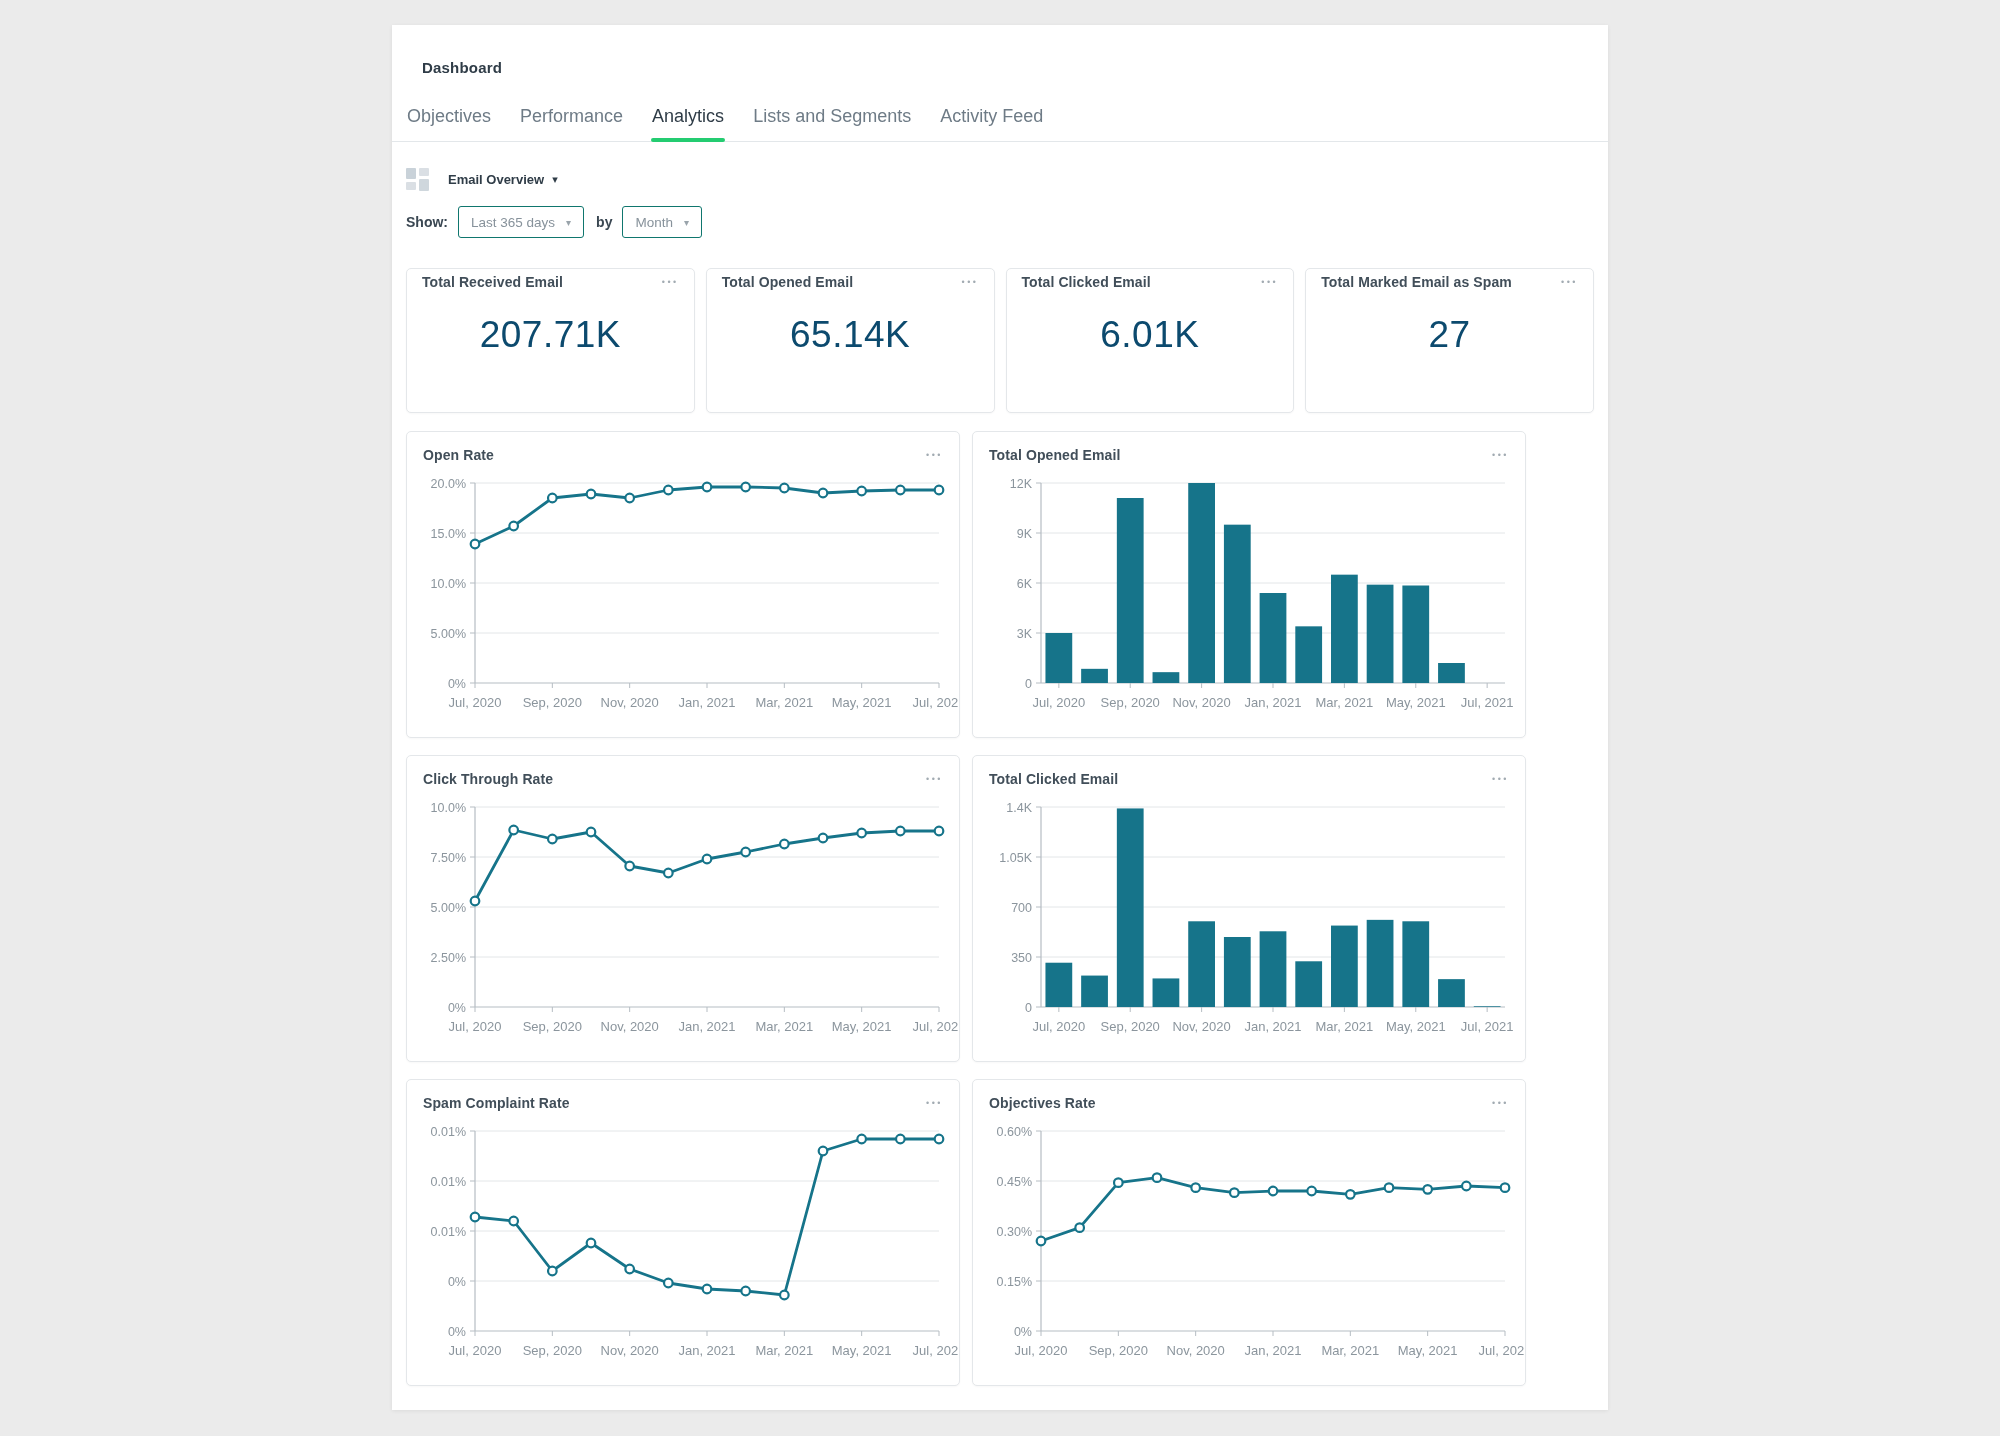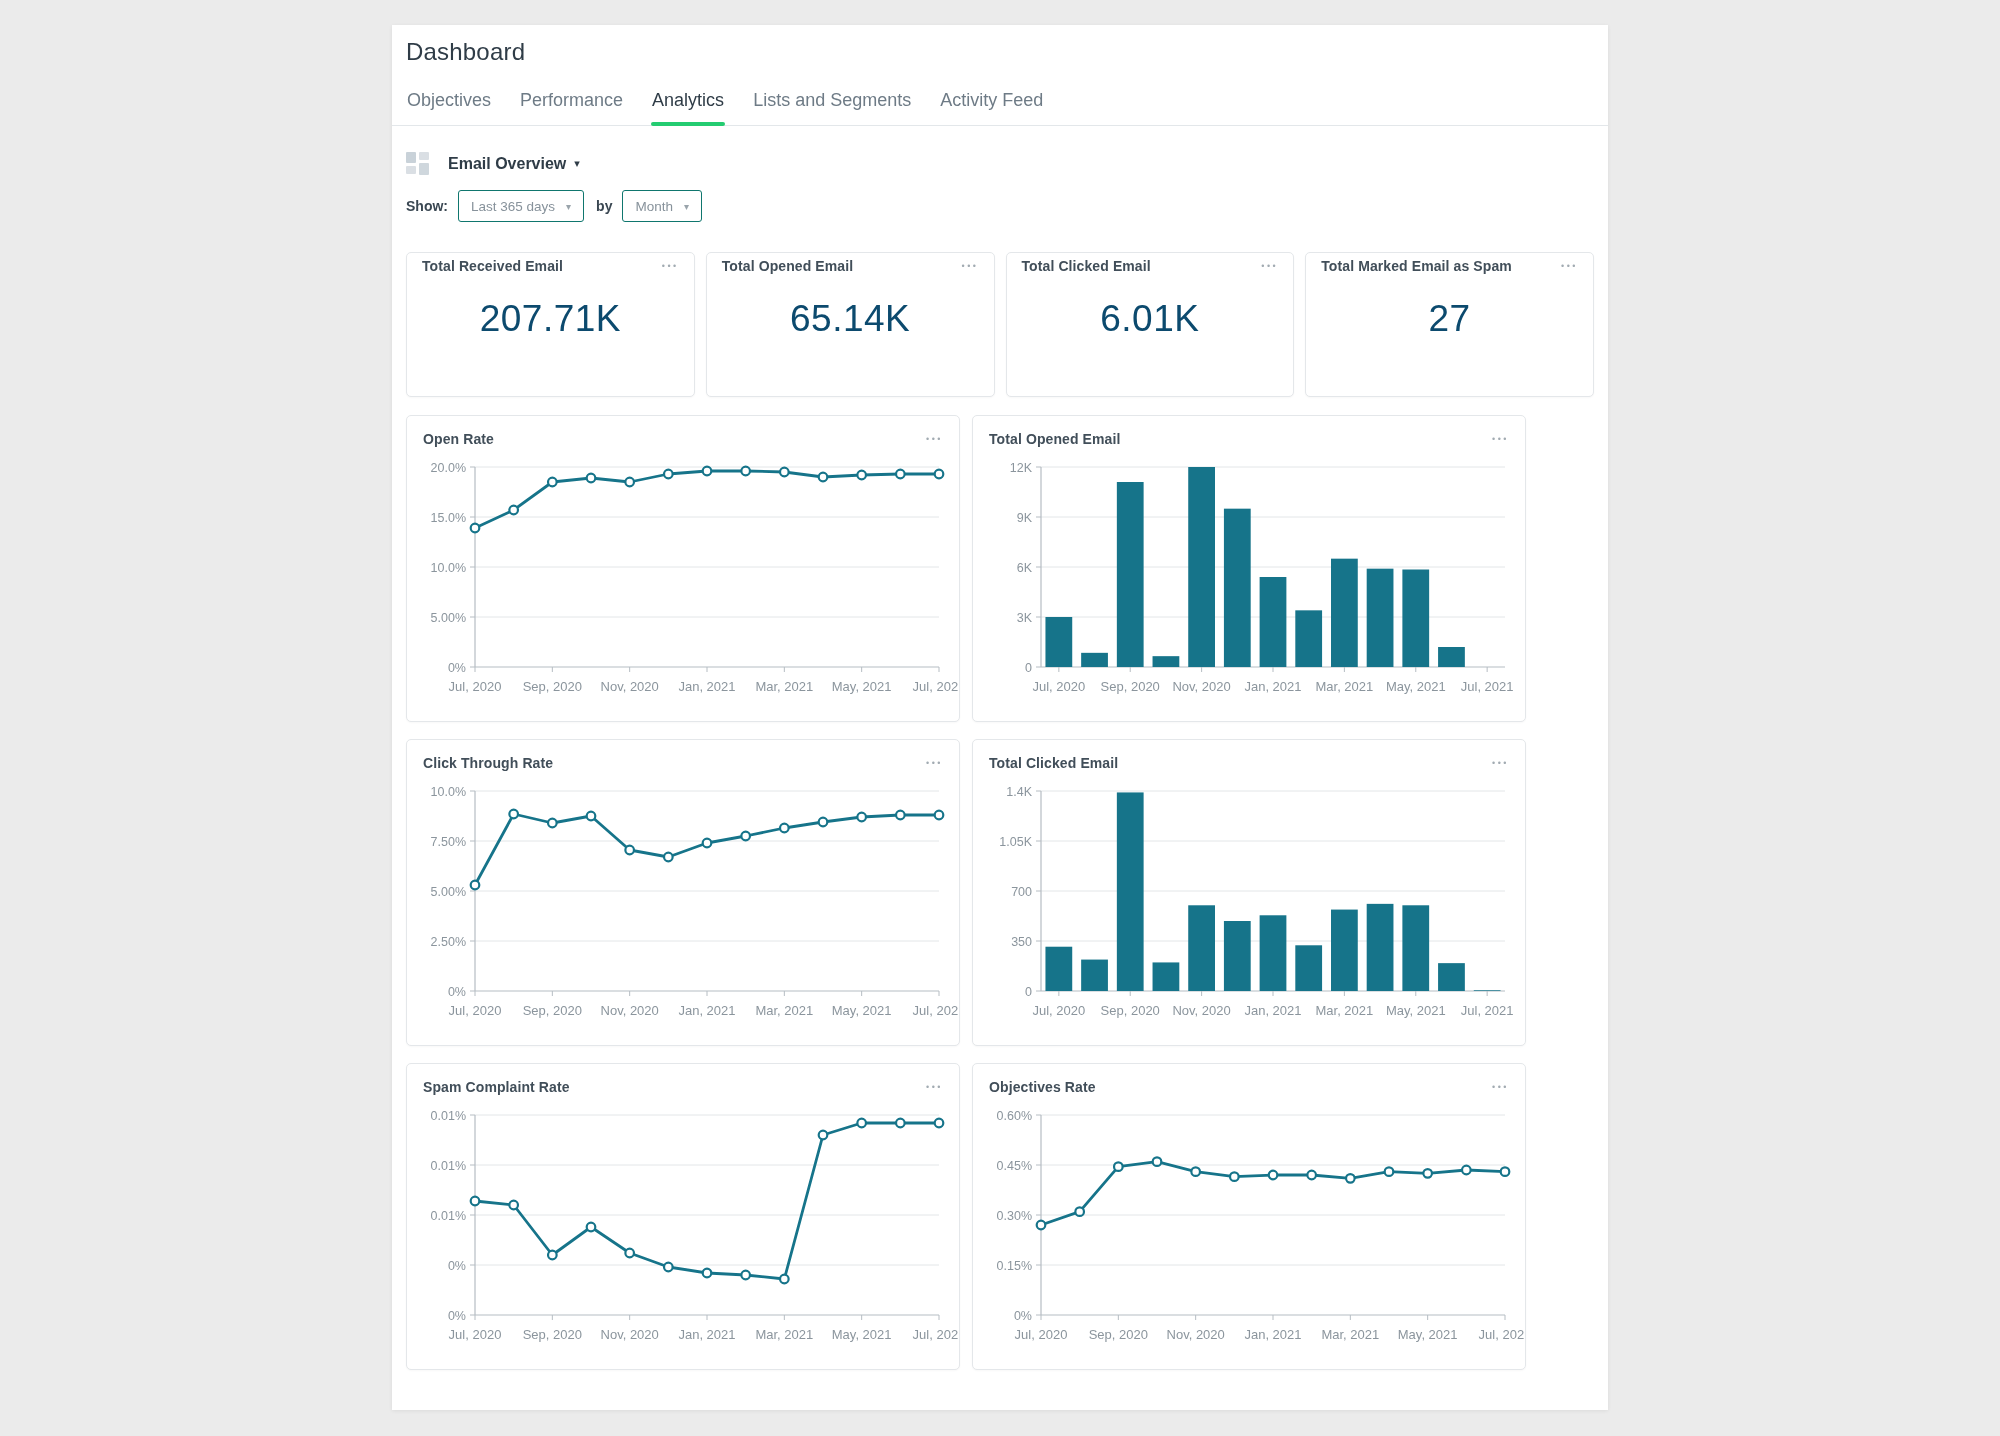--- a/index.html
+++ b/index.html
@@ -9,35 +9,35 @@
     font-family:"Liberation Sans",sans-serif;
     -webkit-font-smoothing:antialiased;
   }
   .panel{
     position:absolute;left:392px;top:25px;width:1216px;height:1385px;
     background:var(--panel-bg,#fff);
     box-shadow:0 1px 4px rgba(0,0,0,.07);
     box-sizing:border-box;
   }
   .panel-inner{padding:14px 14px 0 14px;}
-  .page-title{font-size:24px;font-weight:400;color:var(--text-dark,#33404b);margin:0;letter-spacing:.2px;line-height:26px;}
+  .page-title{font-size:15px;font-weight:700;color:var(--text-dark,#33404b);margin:16px;letter-spacing:.2px;line-height:26px;}
   
   .tabs{display:flex;gap:27px;margin:16px -14px 0 -14px;padding-left:14px;border-bottom:1px solid #e3e7ea;}
   .tab{font-size:18px;color:var(--text-gray,#6e7b86);padding:9px 1px 14px;position:relative;cursor:pointer;white-space:nowrap;}
   .tab.active{color:var(--text-dark,#2f3c47);font-weight:500;}
   .tab .underline{position:absolute;left:0;right:0;bottom:-1px;height:4px;border-radius:2px;background:var(--accent,#24cc71);}
   
   .view-row{display:flex;align-items:center;margin-top:25px;}
   .grid-icon{position:relative;width:25px;height:25px;display:inline-block;flex:0 0 auto;}
   .gi{position:absolute;border-radius:1px;}
   .gi-tl{left:0;top:1px;width:10px;height:11px;background:#c9d2d9;}
   .gi-tr{left:13px;top:1px;width:10px;height:8px;background:#dadfe4;}
   .gi-bl{left:0;top:15px;width:10px;height:8px;background:#dadfe4;}
   .gi-br{left:13px;top:12px;width:10px;height:12px;background:#cfd7dd;}
-  .view-label{margin-left:17px;font-size:16px;font-weight:700;color:var(--text-dark,#2f3c47);cursor:pointer;}
+  .view-label{margin-left:17px;font-size:13px;font-weight:700;color:var(--text-dark,#2f3c47);cursor:pointer;}
   .view-caret{margin-left:8px;font-size:11px;color:var(--text-dark,#2f3c47);}
   
   .filters-row{display:flex;align-items:center;margin-top:14px;}
   .bold-label{font-size:14px;font-weight:700;color:#3a4752;}
   .select{height:32px;border:1px solid #0f766e;border-radius:3px;display:inline-flex;align-items:center;
     padding:0 12px;margin-left:10px;font-size:13.5px;color:#87929b;background:#fff;cursor:pointer;box-sizing:border-box;}
   .select .sel-caret{margin-left:11px;font-size:10px;color:#9aa4ab;}
   .filters-row .bold-label.by{margin-left:12px;}
   
   .stats-row{display:flex;gap:11px;margin-top:30px;}

